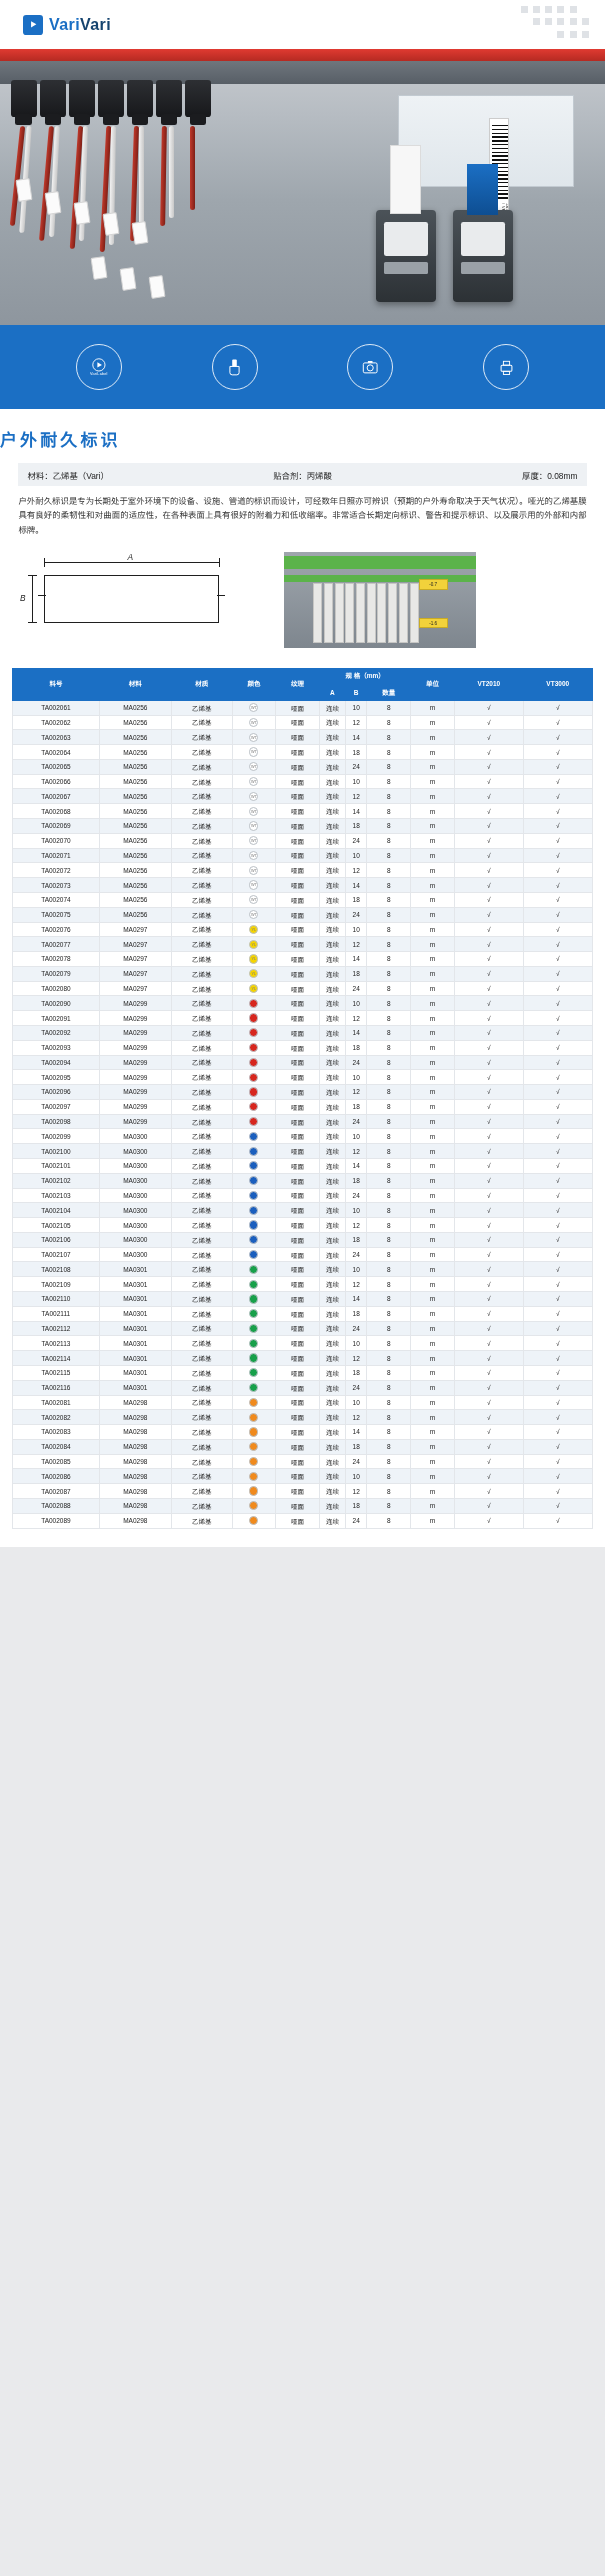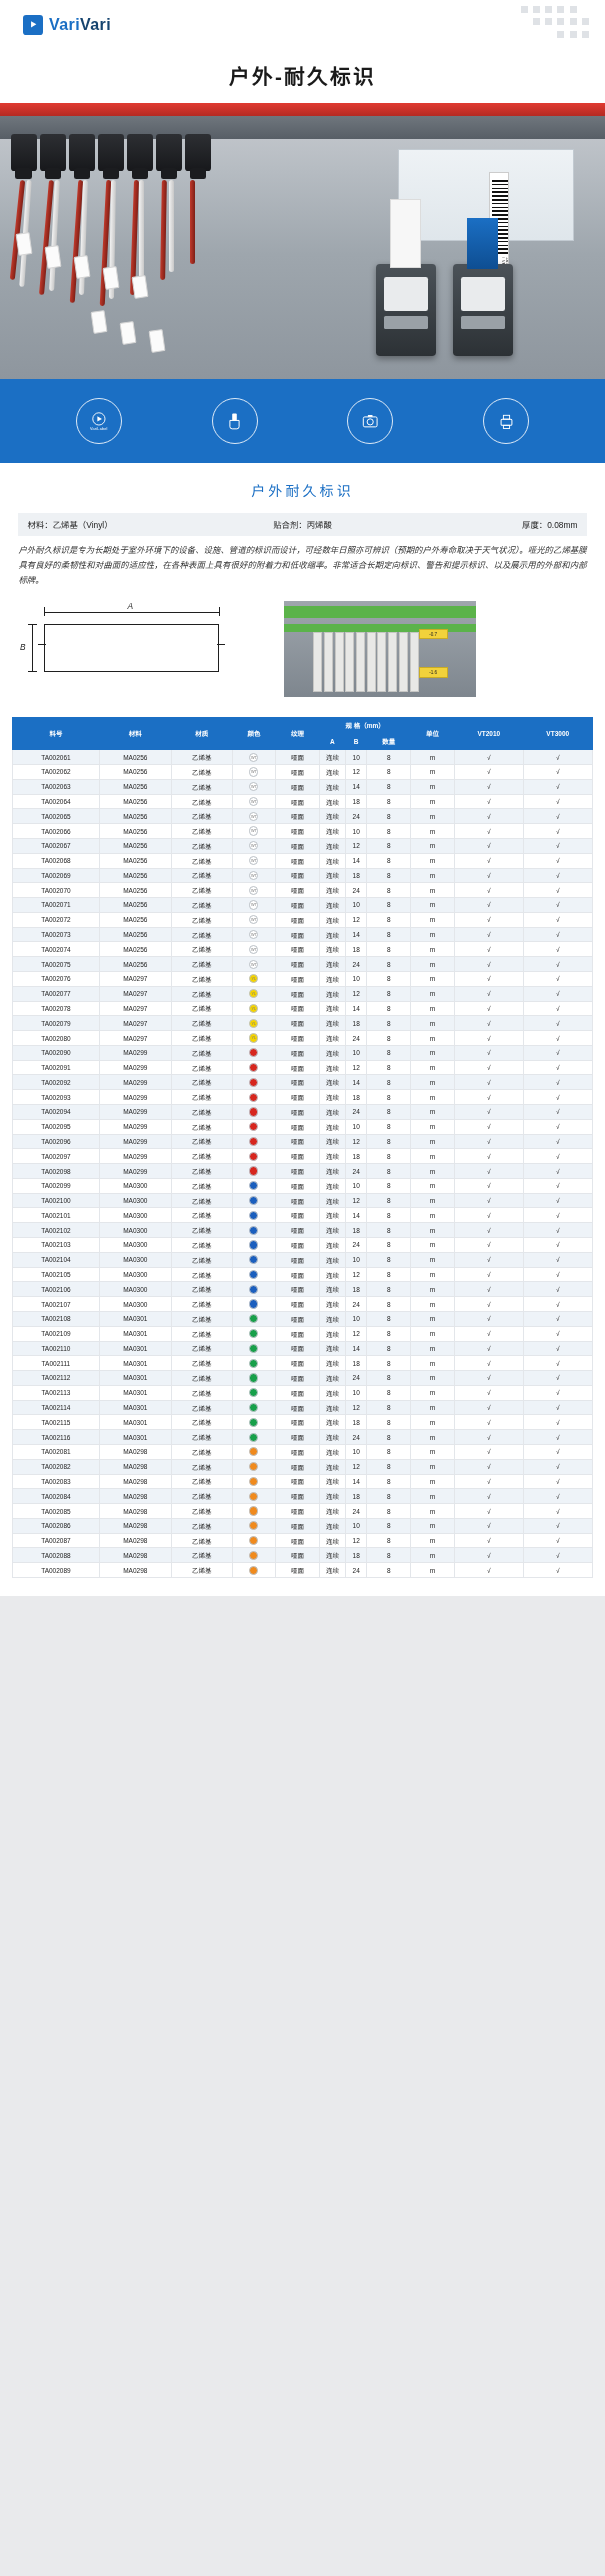--- a/index.html
+++ b/index.html
@@ -140,42 +140,41 @@
     display:flex; align-items:center; justify-content:center;
     color:#fff;
     flex-direction:column;
   }
   .feature svg { display:block; }
   .feature .sub { font-size:3.8px; margin-top:0.8px; letter-spacing:0.2px; }
 
   
   .content-block { background:#fff; padding:0 0 12.3px 0; }
   .sec-title {
-    text-align:center;
+    text-align:left;
     padding:17px 0 12.3px 0;
-    font-size:14px; font-weight:normal; color:#1b6fc4; letter-spacing:3.1px;
+    font-size:17px; font-weight:bold; color:#1b6fc4; letter-spacing:3.1px;
   }
   .spec-row {
     margin:0 18.4px;
     background:#eef1f4;
     display:flex;
     font-size:8.4px;
     padding:5.4px 9.2px;
     color:#222;
   }
   .spec-row > div { flex:1; }
   .spec-row > div:nth-child(2){ text-align:center; }
   .spec-row > div:nth-child(3){ text-align:right; }
   .desc {
     margin:7.7px 18.4px 0 18.4px;
     font-size:8.4px;
     line-height:1.75;
     color:#333;
     text-align:justify;
-    font-style:italic;
   }
 
   
   .figure-row {
     display:flex; gap:12.3px; margin:13.8px 18.4px 0 18.4px; align-items:flex-start;
   }
   .drawing { width:253px; height:92px; position:relative; }
   .drawing .rect {
     position:absolute; left:26px; top:23px; width:175px; height:48px;
     border:0.8px solid #1f1f1f; background:#fff;
@@ -255,23 +254,20 @@
       <div class="dot-sq" style="left:32px;top:18.4px;width:6.9px;height:6.9px;"></div>
       <div class="dot-sq" style="left:44px;top:18.4px;width:6.9px;height:6.9px;"></div>
       <div class="dot-sq" style="left:57px;top:18.4px;width:6.9px;height:6.9px;"></div>
       <div class="dot-sq" style="left:69px;top:18.4px;width:6.9px;height:6.9px;"></div>
       <div class="dot-sq" style="left:44px;top:31px;width:6.9px;height:6.9px;"></div>
       <div class="dot-sq" style="left:57px;top:31px;width:6.9px;height:6.9px;"></div>
       <div class="dot-sq" style="left:69px;top:31px;width:6.9px;height:6.9px;"></div>
     </div>
   </div>
 
-  <div class="title-band">
-    <h1>户外-耐久标识</h1>
-  </div>
 
   <div class="hero">
     <div class="hero-bg"></div>
     <div class="hero-window"></div>
     <div class="hero-redbar"></div>
     <div class="hero-grayplate"></div>
 
     <div class="connector" style="left:10.7px;"></div>
     <div class="connector" style="left:40px;"></div>
     <div class="connector" style="left:69px;"></div>
@@ -347,21 +343,21 @@
           <rect x="7" y="3" width="8" height="5" fill="none" stroke="#fff" stroke-width="1.2"></rect>
           <rect x="7" y="16" width="8" height="4" fill="none" stroke="#fff" stroke-width="1.2"></rect>
         </svg>
     </div>
   </div>
 
   <div class="content-block">
     <div class="sec-title">户外耐久标识</div>
 
     <div class="spec-row">
-      <div>材料：乙烯基（Vinyl）</div>
+      <div>材料：乙烯基（Vari）</div>
       <div>贴合剂：丙烯酸</div>
       <div>厚度：0.08mm</div>
     </div>
 
     <p class="desc">户外耐久标识是专为长期处于室外环境下的设备、设施、管道的标识而设计，可经数年日照亦可辨识（预期的户外寿命取决于天气状况）。哑光的乙烯基膜具有良好的柔韧性和对曲面的适应性，在各种表面上具有很好的附着力和低收缩率。非常适合长期定向标识、警告和提示标识、以及展示用的外部和内部标牌。</p>
 
     <div class="figure-row">
       <div class="drawing">
         <div class="rect"></div>
         <div class="dimline-h"></div>

